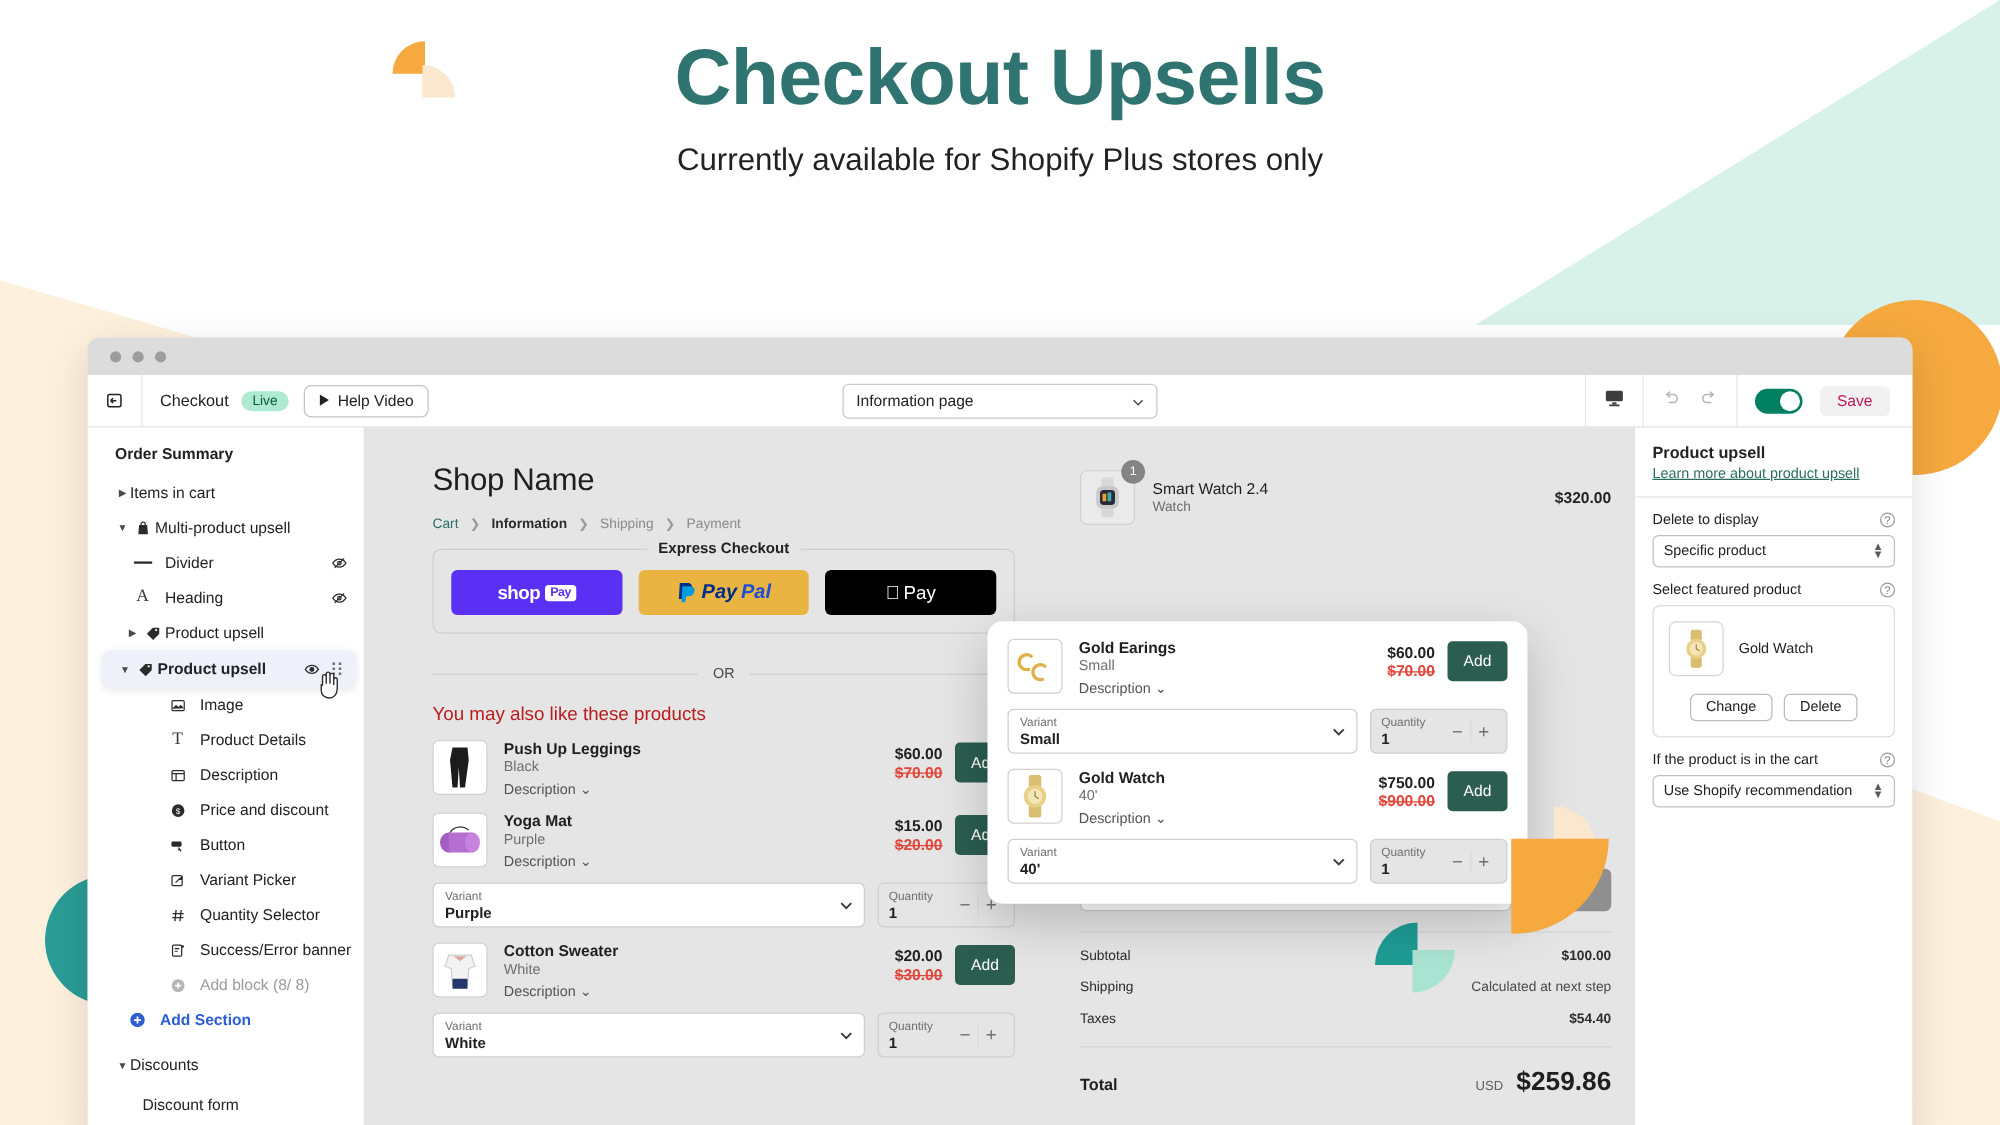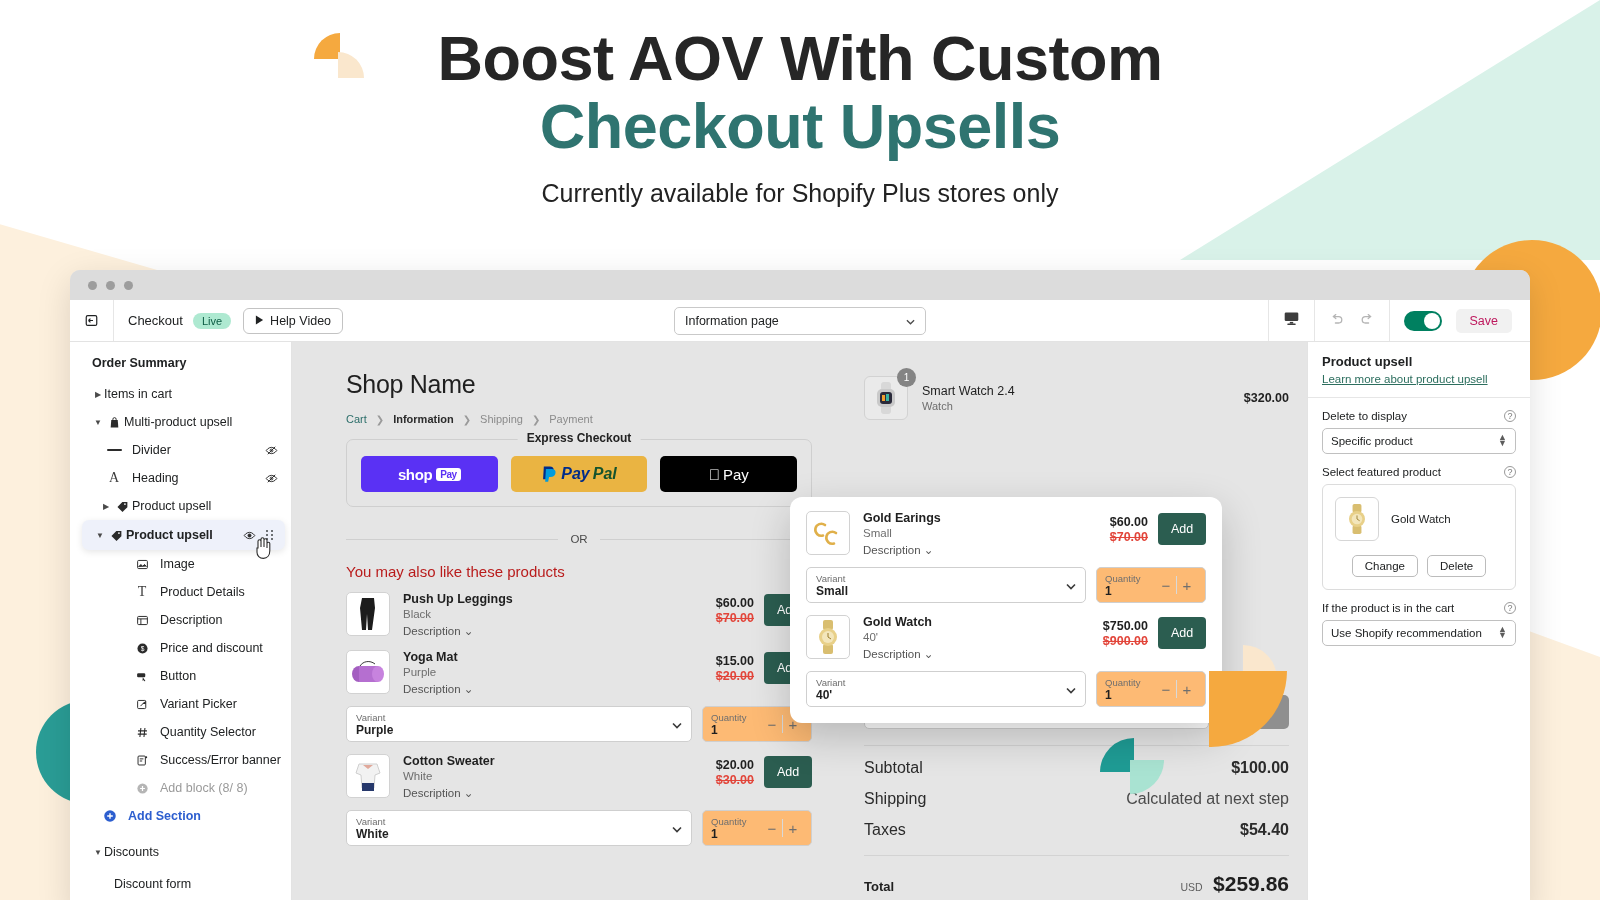--- a/index.html
+++ b/index.html
@@ -238,21 +238,21 @@
     flex: none; margin-top: 2px;
   }
   .vq-row { display: flex; gap: 10px; margin-top: 10px; }
   .variant-sel {
     flex: 1; border: 1px solid #cfcfcf; border-radius: 5px; background: #fff;
     height: 36px; padding: 3px 9px; display: flex; align-items: center; justify-content: space-between;
   }
   .vs-lab { font-size: 9.5px; color: #6e6e6e; }
   .vs-val { font-size: 12px; font-weight: bold; color: #1f1f1f; }
   .qty-box {
-    width: 110px; border: 1px solid #cfcfcf; border-radius: 5px; background: #fdba74;
+    width: 110px; border: 1px solid #cfcfcf; border-radius: 5px; background: #e5e5e5;
     height: 36px; display: flex; align-items: center; padding: 3px 8px;
   }
   .qty-left { flex: 1; }
   .qty-btn { width: 20px; text-align: center; color: #6e6e6e; font-size: 15px; }
   .qty-div { width: 1px; height: 18px; background: #d9d9d9; }
 
   
   .os-item { display: flex; align-items: center; padding: 6px 18px 6px 0; }
   .os-thumb-wrap { position: relative; flex:none; }
   .os-thumb {
@@ -271,21 +271,21 @@
   .disc-row { display: flex; gap: 10px; padding: 0 18px 0 22px; margin-top: 14px; }
   .disc-input {
     flex: 1; height: 34px; border: 1px solid #cfcfcf; border-radius: 5px; background: #fff;
     display: flex; align-items: center; padding: 0 11px; font-size: 12px; color: #8c8c8c;
   }
   .disc-apply {
     width: 70px; height: 34px; background: #8f8f8f; color: #f0f0f0; border-radius: 5px;
     display: flex; align-items: center; justify-content: center; font-size: 12.5px;
   }
   .hr-light { height: 1px; background: #d3d3d3; margin: 16px 18px 0 22px; }
-  .tot-row { display: flex; justify-content: space-between; padding: 0 18px 0 22px; margin-top: 13px; font-size: 16px; color: #2b2b2b; }
+  .tot-row { display: flex; justify-content: space-between; padding: 0 18px 0 22px; margin-top: 13px; font-size: 11px; color: #2b2b2b; }
   .tot-row .val { font-weight: bold; }
   .tot-row .val.plain { font-weight: normal; color: #4a4a4a; }
   .grand { display: flex; justify-content: space-between; align-items: baseline; padding: 0 18px 0 22px; margin-top: 16px; }
   .grand-lbl { font-size: 13px; font-weight: bold; color: #1f1f1f; }
   .grand-val { font-size: 21px; font-weight: bold; color: #1f1f1f; }
   .grand-cur { font-size: 10.5px; color: #5f5f5f; margin-right: 6px; font-weight: normal; }
 
   
   .float-card {
     position: absolute; left: 498px; top: 155px; width: 432px;
@@ -337,21 +337,20 @@
   <div class="bg-mint2"></div>
   <div class="bg-cream"></div>
   <div class="bg-cream-right"></div>
   <div class="circ-orange-big"></div>
   <div class="circ-teal-left"></div>
   <div class="quarter q-orange-title"></div>
   <div class="quarter q-cream-title"></div>
 </div>
 
 <div class="headline-wrap">
-  <div class="h-line1">Boost AOV With Custom</div>
   <div class="h-line2">Checkout Upsells</div>
   <div class="h-sub">Currently available for Shopify Plus stores only</div>
 </div>
 
 <div class="window">
 
   <div class="titlebar">
     <span class="dot"></span>
     <span class="dot"></span>
     <span class="dot"></span>
@@ -644,21 +643,21 @@
                   <span class="shoppay-chip">Pay</span>
                 </span>
               </div>
               <div class="pay pay-paypal">
                 <span style="display:flex;align-items:center;gap:3px;">
                   <svg width="17" height="19" viewBox="0 0 18 20">
                     <path d="M3 1.5h6.2c3 0 4.6 1.6 4.2 4.2-.4 2.7-2.4 4.2-5.3 4.2H6.3L5.4 15H2.2L3 1.5z" fill="#002c8a"></path>
                     <path d="M5.2 4.2h6c3 0 4.6 1.6 4.2 4.2-.4 2.7-2.4 4.3-5.3 4.3H8.5L7.6 17.7H4.4l.8-13.5z" fill="#009cde"></path>
                   </svg>
                   <span style="font-size:16px;font-weight:bold;color:#002c8a;font-style:italic;">Pay</span>
-                    <span style="font-size:16px;font-weight:bold;color:#14532d;font-style:italic;">Pal</span>
+                    <span style="font-size:16px;font-weight:bold;color:#1d4ed8;font-style:italic;">Pal</span>
                 </span>
               </div>
               <div class="pay pay-apple">
                 <span style="font-size:15px;"></span>
                 <span style="margin-left:3px;">Pay</span>
               </div>
             </div>
           </div>
 
           <div class="or-row">

